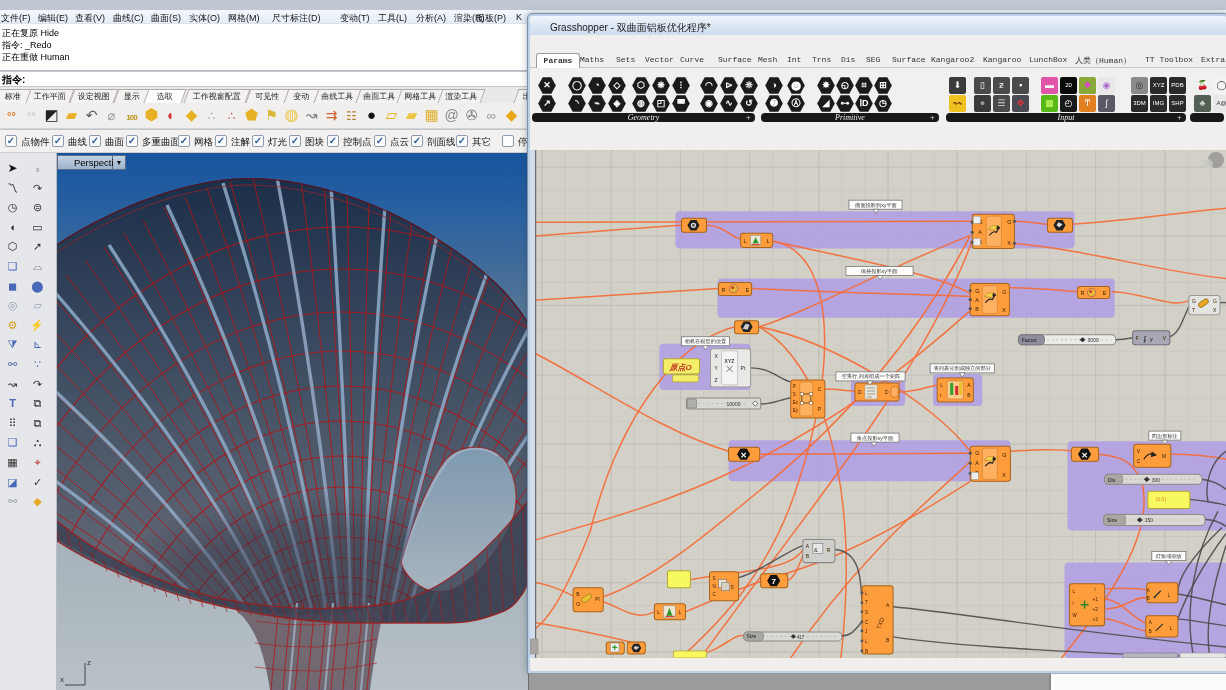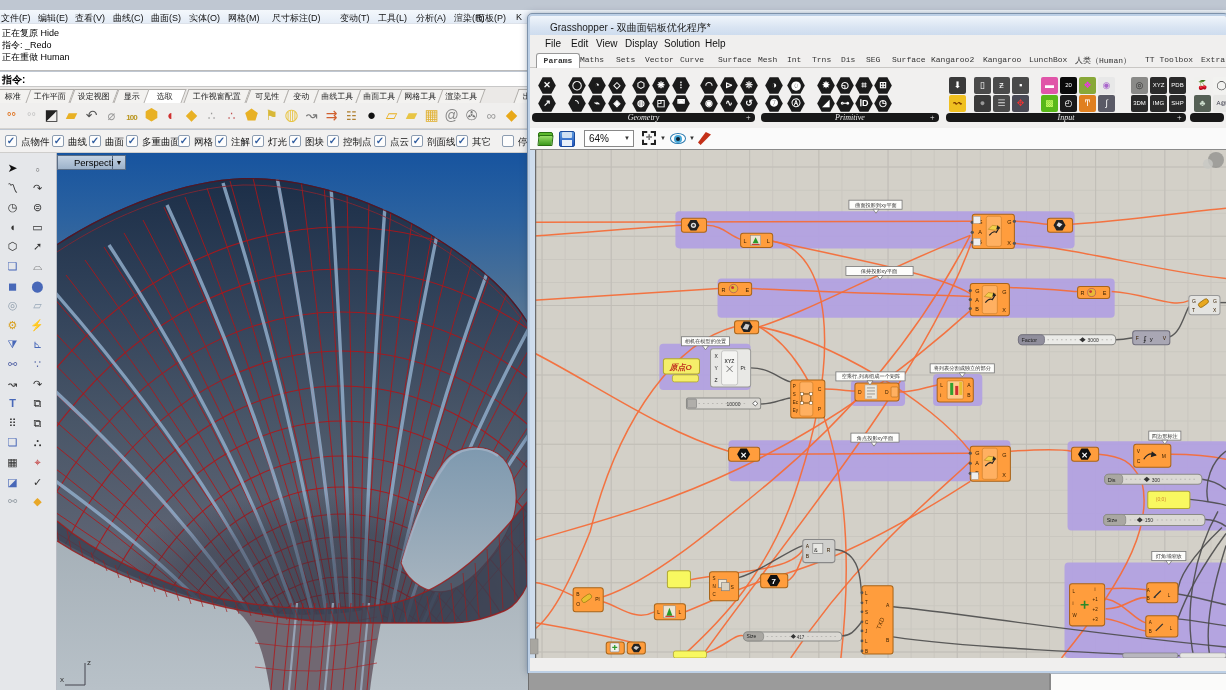--- a/index.html
+++ b/index.html
@@ -369,28 +369,20 @@
       <path d="M8,532 L28,532 L28,510" stroke="#44444e" stroke-width="1" fill="none"></path>
       <text x="3" y="529" font-size="8" fill="#333">x</text>
       <text x="30" y="512" font-size="8" fill="#333">z</text>
     </svg>
 <div class="abs" id="vptab">Perspective</div>
     <div class="abs" id="vptab2">▼</div>
 <div class="abs" id="gh">
       <div class="abs" id="ghtitle">
         <span style="position:absolute;left:20px;top:5px">Grasshopper - 双曲面铝板优化程序*</span>
       </div>
-<div class="abs" id="ghmenu">
-        <span style="left:15px">File</span>
-        <span style="left:41px">Edit</span>
-        <span style="left:66px">View</span>
-        <span style="left:95px">Display</span>
-        <span style="left:134px">Solution</span>
-        <span style="left:175px">Help</span>
-      </div>
 <div class="abs" id="ghtabs">
         <div class="gtab" style="left:6px;top:1px;width:44px;height:15px;background:#fff;border:1px solid #999;border-bottom:none;border-radius:3px 3px 0 0;text-align:center;line-height:14px;font-weight:bold">Params</div>
         <span class="gtab" style="left:50px">Maths</span>
         <span class="gtab" style="left:86px">Sets</span>
         <span class="gtab" style="left:115px">Vector</span>
         <span class="gtab" style="left:150px">Curve</span>
         <span class="gtab" style="left:188px">Surface</span>
         <span class="gtab" style="left:228px">Mesh</span>
         <span class="gtab" style="left:257px">Int</span>
         <span class="gtab" style="left:282px">Trns</span>
@@ -460,35 +452,20 @@
         <div class="cic" style="left:620px;top:9px;background:#2a2a2a;font-size:6px;color:#fff">XYZ</div>
         <div class="cic" style="left:620px;top:27px;background:#2a2a2a;font-size:6px;color:#fff">IMG</div>
         <div class="cic" style="left:639px;top:9px;background:#2a2a2a;font-size:6px;color:#fff">PDB</div>
         <div class="cic" style="left:639px;top:27px;background:#2a2a2a;font-size:6px;color:#fff">SHP</div>
         <div class="cic" style="left:664px;top:9px;background:#f0f0ee;font-size:9px;color:#c22">🍒</div>
         <div class="cic" style="left:664px;top:27px;background:#556055;font-size:9px;color:#cdc">♣</div>
         <div class="cic" style="left:683px;top:9px;background:#f2f2f0;font-size:9px;color:#333">◯</div>
         <div class="cic" style="left:683px;top:27px;background:#e8e8e6;font-size:6px;color:#334">A@</div>
         <div class="gbar" style="left:416px;top:45px;width:240px">Input<span style="position:absolute;right:4px;top:0">+</span></div>
         <div class="gbar" style="left:660px;top:45px;width:34px"></div>
-      </div>
-<div class="abs" id="ghtools">
-        <div style="position:absolute;left:8px;top:4px;width:15px;height:5px;background:#5cb82e;border:1px solid #2a7012;border-radius:2px 2px 0 0"></div>
-        <div style="position:absolute;left:8px;top:7px;width:15px;height:11px;background:linear-gradient(#9ade6a,#3d9a1e);border:1px solid #2a7012;border-radius:1px;transform:skewX(-6deg)"></div>
-        <div style="position:absolute;left:29px;top:3px;width:16px;height:16px;background:linear-gradient(#5c9ae0,#2255bb);border:1px solid #1a4a9a;border-radius:2px"></div>
-        <div style="position:absolute;left:32px;top:4px;width:10px;height:6px;background:#cfe0f2;border-radius:1px"></div>
-        <div style="position:absolute;left:32px;top:12px;width:10px;height:6px;background:#e8f0fa"></div>
-        <div style="position:absolute;left:54px;top:2px;width:50px;height:17px;background:#fff;border:1px solid #888;font-size:10px;color:#111;padding:2px 0 0 4px">64%<span style="position:absolute;right:3px;top:4px;font-size:6px;color:#333">▼</span></div>
-        <div style="position:absolute;left:112px;top:3px;width:14px;height:14px;border:2px dashed #222;font-size:8px;text-align:center;line-height:10px;color:#222">✛</div>
-        <span style="position:absolute;left:130px;top:7px;font-size:6px;color:#333">▼</span>
-        <div style="position:absolute;left:140px;top:5px;width:16px;height:11px;background:#ffffff;border-radius:50%;border:1px solid #2a7ab0"></div>
-        <div style="position:absolute;left:144px;top:7px;width:8px;height:8px;background:#48a8d8;border-radius:50%"></div>
-        <div style="position:absolute;left:146px;top:9px;width:4px;height:4px;background:#123;border-radius:50%"></div>
-        <span style="position:absolute;left:159px;top:7px;font-size:6px;color:#333">▼</span>
-        <div style="position:absolute;left:168px;top:4px;width:13px;height:13px;background:#c43018;clip-path:polygon(20% 100%,0 80%,60% 0,100% 20%);"></div>
       </div>
 <svg class="abs" id="ghcanvas" style="left:0;top:134px" width="696" height="508" viewBox="0 0 694 506" preserveAspectRatio="none">
         <rect width="694" height="506" fill="#d3d0c8"></rect>
         <path d="M12,0 V506 M35,0 V506 M58,0 V506 M81,0 V506 M104,0 V506 M127,0 V506 M150,0 V506 M173,0 V506 M196,0 V506 M219,0 V506 M242,0 V506 M265,0 V506 M288,0 V506 M311,0 V506 M334,0 V506 M357,0 V506 M380,0 V506 M403,0 V506 M426,0 V506 M449,0 V506 M472,0 V506 M495,0 V506 M518,0 V506 M541,0 V506 M564,0 V506 M587,0 V506 M610,0 V506 M633,0 V506 M656,0 V506 M679,0 V506 M0,17 H694 M0,40 H694 M0,63 H694 M0,86 H694 M0,109 H694 M0,132 H694 M0,155 H694 M0,178 H694 M0,201 H694 M0,224 H694 M0,247 H694 M0,270 H694 M0,293 H694 M0,316 H694 M0,339 H694 M0,362 H694 M0,385 H694 M0,408 H694 M0,431 H694 M0,454 H694 M0,477 H694 M0,500 H694" stroke="#cac7c0" stroke-width="1" fill="none"></path>
         <path d="M12,0 V506 M81,0 V506 M150,0 V506 M219,0 V506 M288,0 V506 M357,0 V506 M426,0 V506 M495,0 V506 M564,0 V506 M633,0 V506 M0,17 H694 M0,86 H694 M0,155 H694 M0,224 H694 M0,293 H694 M0,362 H694 M0,431 H694 M0,500 H694" stroke="#c1beb7" stroke-width="1" fill="none"></path>
         <rect x="145" y="61" width="398" height="37" rx="4" fill="#b2a0e2" fill-opacity="0.93"></rect>
         <rect x="187" y="128" width="396" height="39" rx="4" fill="#b2a0e2" fill-opacity="0.93"></rect>
         <rect x="129" y="193" width="91" height="46" rx="4" fill="#b2a0e2" fill-opacity="0.93"></rect>
         <rect x="320" y="229" width="54" height="26" rx="4" fill="#b2a0e2" fill-opacity="0.93"></rect>
         <rect x="402" y="223" width="49" height="32" rx="4" fill="#b2a0e2" fill-opacity="0.93"></rect>

